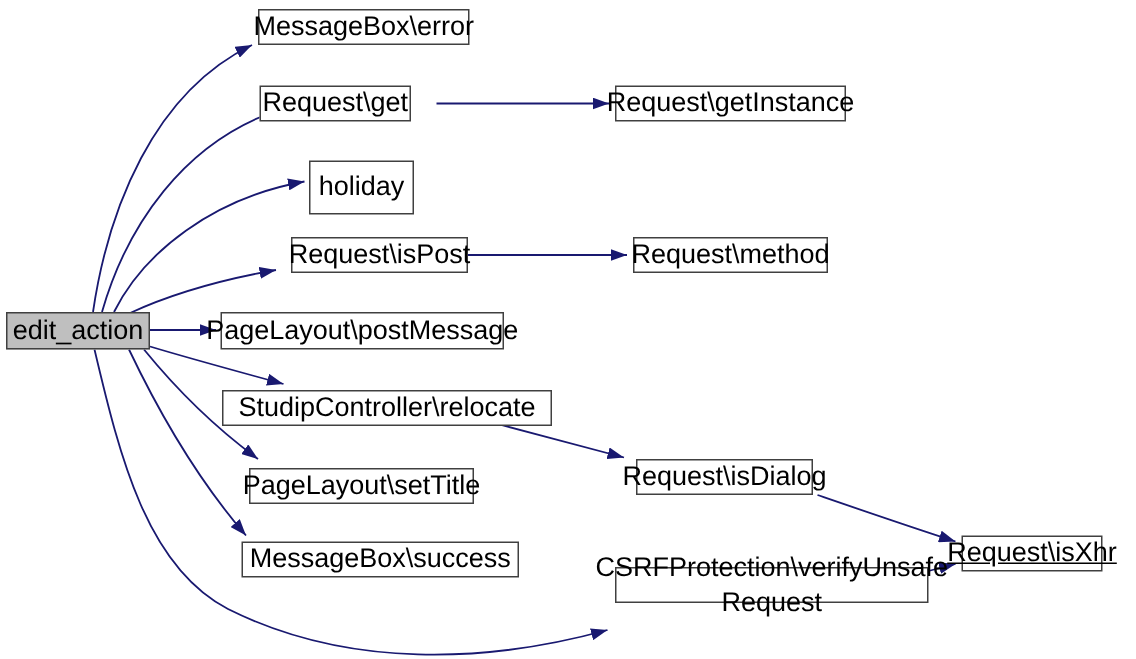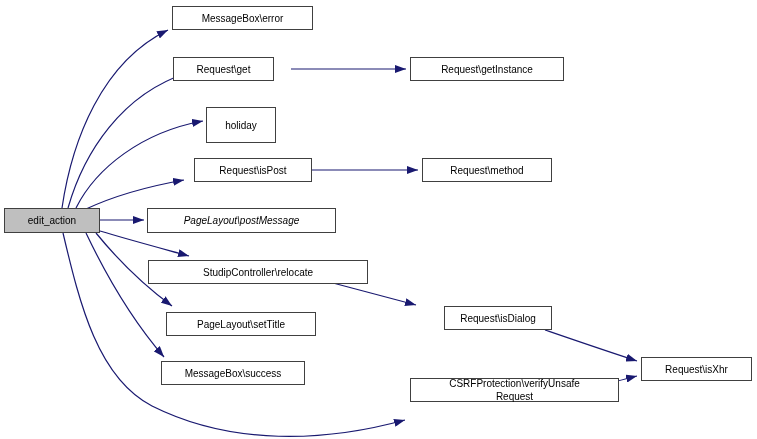--- a/index.html
+++ b/index.html
@@ -23,21 +23,21 @@
   .node{
     position:absolute;
     box-sizing:border-box;
     border:1px solid var(--node-border);
     background:var(--node-fill);
     color:var(--text-color);
     display:flex;
     flex-direction:column;
     align-items:center;
     justify-content:center;
-    font-size:10px;
+    font-size:18px;
     line-height:1.3;
     white-space:nowrap;
     cursor:pointer;
   }
   .node.highlight{background:var(--highlight-fill);}
 </style>
 </head>
 <body>
 
 <div class="canvas" style="background: rgb(255, 255, 255);">
@@ -60,25 +60,25 @@
       <path d="M300,170 L418,170" class="edge" marker-end="url(#arrow)"></path>
       <path d="M333,283 L416,305" class="edge" marker-end="url(#arrow)"></path>
       <path d="M545,330 C577,341 606,351 637,361" class="edge" marker-end="url(#arrow)"></path>
       <path d="M591,388 C607,384 621,380 637,376" class="edge" marker-end="url(#arrow)"></path>
     </svg>
 <div class="node highlight" style="left: 4px; top: 208px; width: 96px; height: 25px;">edit_action</div>
     <div class="node" style="left: 172px; top: 6px; width: 141px; height: 24px;">MessageBox\error</div>
     <div class="node" style="left: 173px; top: 57px; width: 101px; height: 24px;">Request\get</div>
     <div class="node" style="left: 206px; top: 107px; width: 70px; height: 36px;">holiday</div>
     <div class="node" style="left: 182px; top: 158px; width: 118px; height: 24px; margin-left: 12px;">Request\isPost</div>
-    <div class="node" style="left: 147px; top: 208px; width: 189px; height: 25px; font-style: italic;">PageLayout\postMessage</div>
+    <div class="node" style="left: 147px; top: 208px; width: 189px; height: 25px;">PageLayout\postMessage</div>
     <div class="node" style="left: 148px; top: 260px; width: 220px; height: 24px;">StudipController\relocate</div>
     <div class="node" style="left: 166px; top: 312px; width: 150px; height: 24px;">PageLayout\setTitle</div>
-    <div class="node" style="left: 161px; top: 361px; width: 144px; height: 24px;">MessageBox\success</div>
+    <div class="node" style="left: 161px; top: 361px; width: 185px; height: 24px;">MessageBox\success</div>
     <div class="node" style="left: 410px; top: 57px; width: 154px; height: 24px;">Request\getInstance</div>
     <div class="node" style="left: 422px; top: 158px; width: 130px; height: 24px;">Request\method</div>
-    <div class="node" style="left: 444px; top: 306px; width: 108px; height: 24px;">Request\isDialog</div>
-    <div class="node" style="left: 641px; top: 357px; width: 111px; height: 24px;">Request\isXhr</div>
+    <div class="node" style="left: 424px; top: 306px; width: 118px; height: 24px;">Request\isDialog</div>
+    <div class="node" style="left: 641px; top: 357px; width: 94px; height: 24px; text-decoration: underline;">Request\isXhr</div>
     <div class="node" style="left: 382px; top: 378px; width: 209px; height: 24px; margin-left: 28px;">
       <div>CSRFProtection\verifyUnsafe</div>
       <div>Request</div>
     </div>
   </div>
 
 </body></html>

